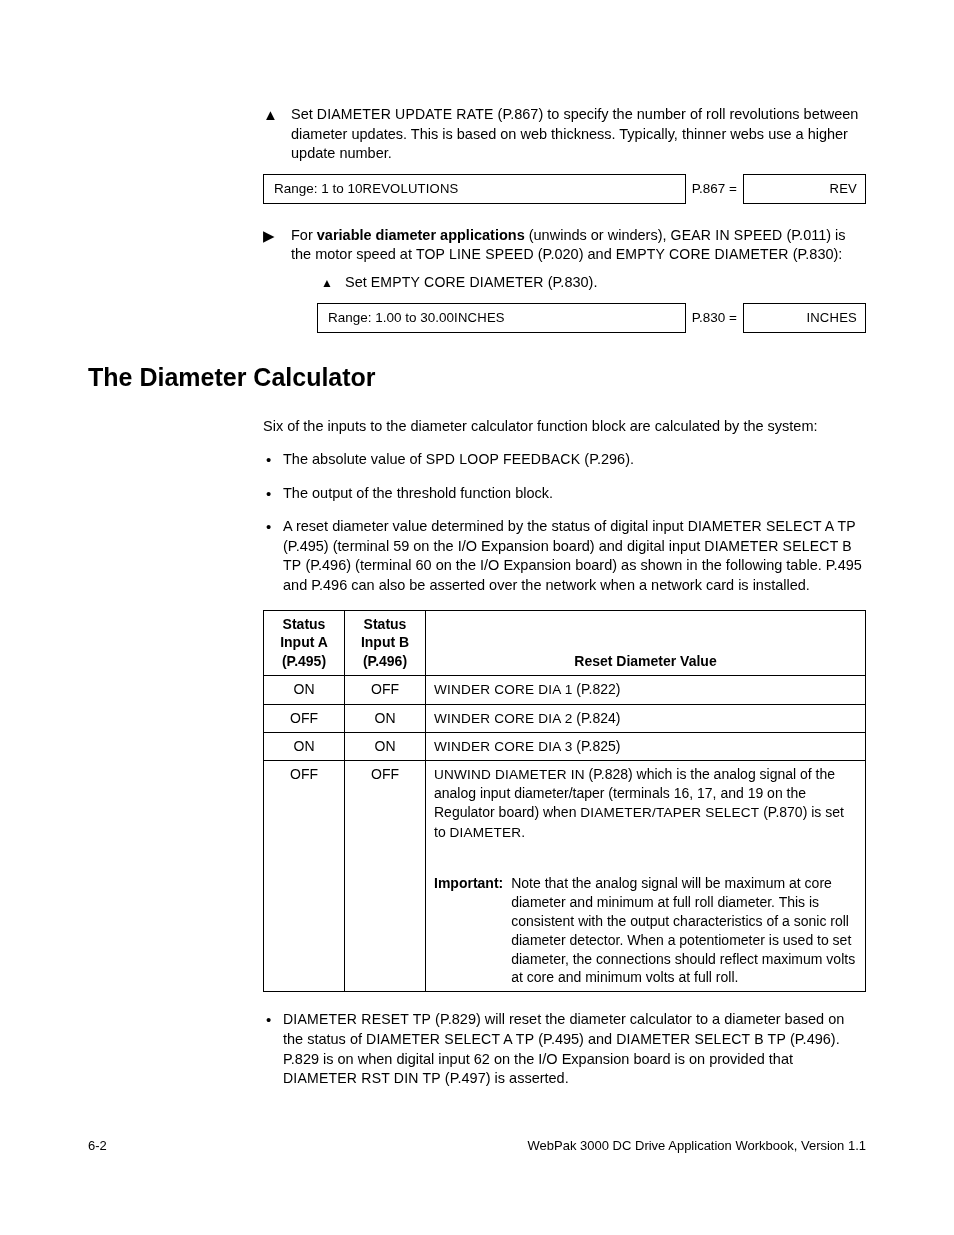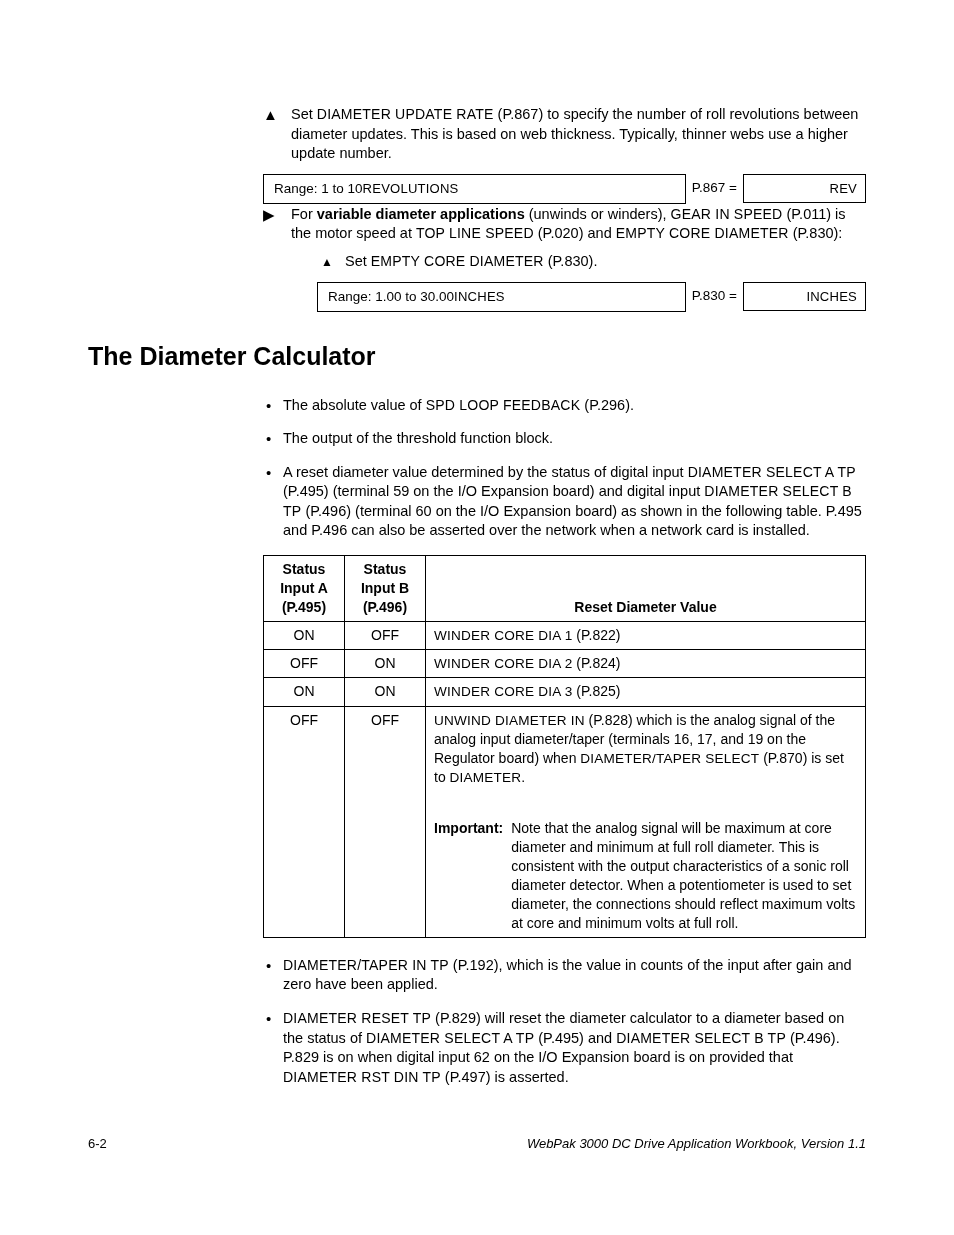--- a/index.html
+++ b/index.html
@@ -39,23 +39,23 @@
   }
   .sub-step-item .marker {
     position: absolute;
     left: 30px;
     top: 2px;
     font-size: 12px;
   }
   .sc { font-variant: small-caps; font-size: 0.97em; letter-spacing: 0.2px; }
   .param-row {
     display: flex;
-    align-items: flex-start;
+    align-items: center;
     margin-top: 6px;
-    margin-bottom: 1px;
+    margin-bottom: 22px;
     font-size: 13.5px;
   }
   .param-range {
     flex: 1;
     border: 1px solid #000;
     padding: 5px 10px;
     display: flex;
     align-items: center;
   }
   .param-label {
@@ -142,21 +142,21 @@
   .important-label { font-weight: bold; white-space: nowrap; }
   .important-text { flex: 1; }
   .footer {
     display: flex;
     justify-content: space-between;
     font-size: 13px;
     margin-top: 48px;
     font-style: normal;
     gap: 36px;
   }
-  .footer-right { font-style: italic; }
+  .footer-right { }
 </style>
 </head>
 <body>
 
 <div class="page">
 
   <div class="content">
 
     <div class="step-item">
       <span class="marker">▲</span>
@@ -201,20 +201,21 @@
     </div>
 
   </div>
 
   <div class="heading-row">
     <div class="heading-text">The Diameter Calculator</div>
   </div>
 
   <div class="content">
 
+    <div class="intro">Six of the inputs to the diameter calculator function block are calculated by the system:</div>
 
 
     <div class="bullet">
       <span>The absolute value of </span><span class="sc">SPD LOOP FEEDBACK</span><span> (P.296).</span>
     </div>
 
     <div class="bullet">
       <span>The output of the threshold function block.</span>
     </div>
 
@@ -253,23 +254,20 @@
             <span class="sc">UNWIND DIAMETER IN</span><span> (P.828) which is the analog signal of the analog input diameter/taper (terminals 16, 17, and 19 on the Regulator board) when </span><span class="sc">DIAMETER/TAPER SELECT</span><span> (P.870) is set to </span><span class="sc">DIAMETER</span><span>.</span>
             <div class="important-block">
               <span class="important-label">Important:</span>
               <span class="important-text">Note that the analog signal will be maximum at core diameter and minimum at full roll diameter. This is consistent with the output characteristics of a sonic roll diameter detector. When a potentiometer is used to set diameter, the connections should reflect maximum volts at core and minimum volts at full roll.</span>
             </div>
           </td>
         </tr>
       </tbody>
     </table>
 
-    <div class="bullet">
-      <span class="sc">DIAMETER/TAPER IN TP</span><span> (P.192), which is the value in counts of the input after gain and zero have been applied.</span>
-    </div>
 
     <div class="bullet">
       <span class="sc">DIAMETER RESET TP</span><span> (P.829) will reset the diameter calculator to a diameter based on the status of </span><span class="sc">DIAMETER SELECT A TP</span><span> (P.495) and </span><span class="sc">DIAMETER SELECT B TP</span><span> (P.496). P.829 is on when digital input 62 on the I/O Expansion board is on provided that </span><span class="sc">DIAMETER RST DIN TP</span><span> (P.497) is asserted.</span>
     </div>
 
   </div>
 
   <div class="footer">
     <span>6-2</span>
     <span class="footer-right">WebPak 3000 DC Drive Application Workbook, Version 1.1</span>

